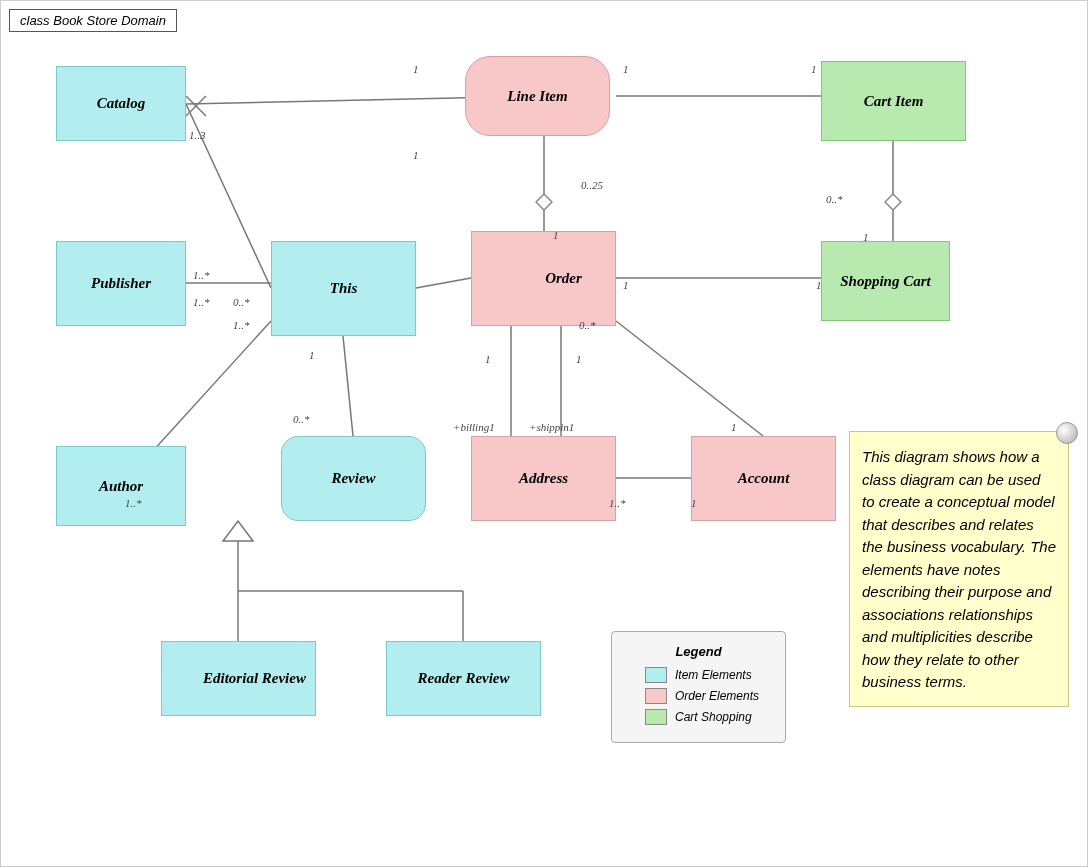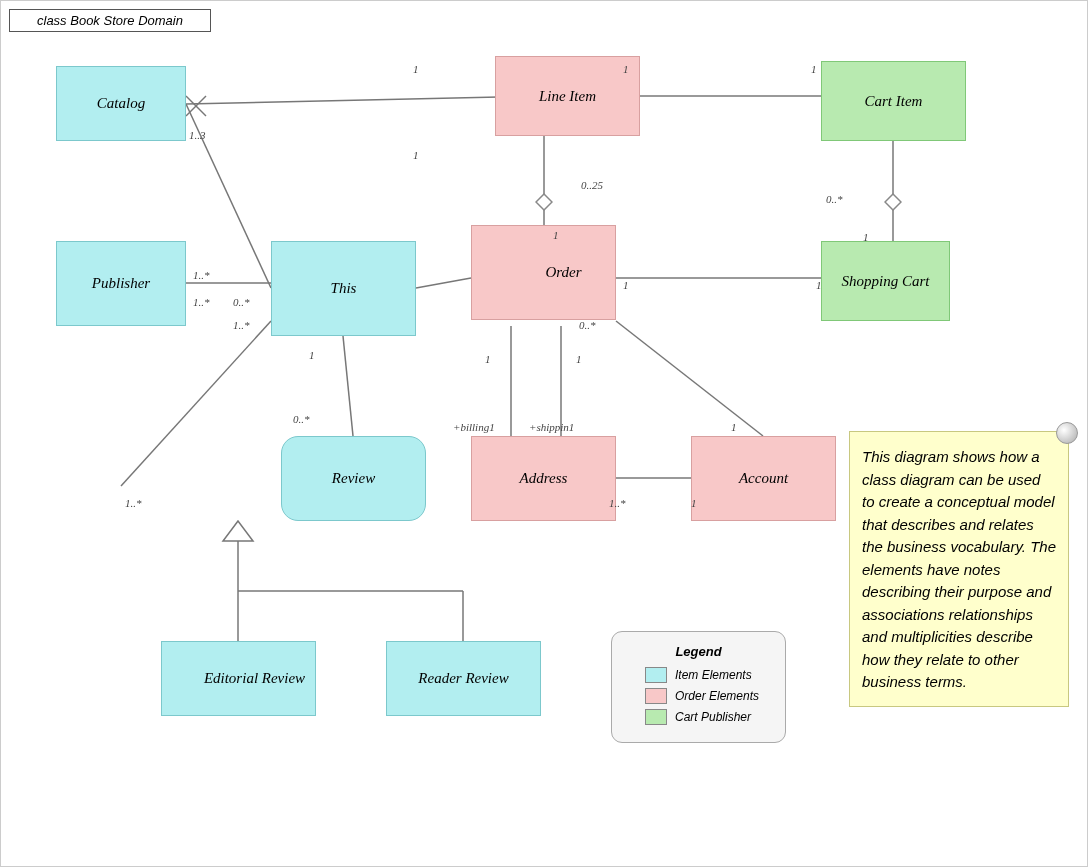--- a/index.html
+++ b/index.html
@@ -17,34 +17,34 @@
       background: white;
       position: relative;
       border: 1px solid #ccc;
     }
     .title-box {
       position: absolute;
       top: 8px;
       left: 8px;
       border: 1.5px solid #555;
       background: white;
-      padding: 3px 27px;
+      padding: 3px 10px;
       font-size: 13px;
       font-style: italic;
       font-family: 'Segoe UI', sans-serif;
     }
     .uml-box {
       position: absolute;
       border: 1.5px solid #888;
       display: flex;
       align-items: center;
       justify-content: center;
       font-style: italic;
       font-size: 15px;
-      font-weight: normal;
+      font-weight: bold;
       font-family: Georgia, serif;
     }
     .cyan { background: #b2eef0; border-color: #7cc8cc; }
     .pink { background: #f8c8c8; border-color: #d8a0a0; }
     .green { background: #b8eab0; border-color: #80c878; }
     svg.lines {
       position: absolute;
       top: 0; left: 0;
       width: 1088px;
       height: 867px;
@@ -54,21 +54,21 @@
       position: absolute;
       font-size: 11px;
       font-style: italic;
       color: #444;
       font-family: Georgia, serif;
     }
     .legend-box {
       position: absolute;
       border: 1.5px solid #aaa;
       background: #f5f5f5;
-      border-radius: 11px;
+      border-radius: 4px;
       padding: 12px 16px;
     }
     .legend-title {
       font-style: italic;
       font-weight: bold;
       font-size: 13px;
       margin-bottom: 8px;
       text-align: center;
     }
     .legend-item {
@@ -161,26 +161,27 @@
       </svg>
   </div>
 
   <div style="position:absolute; left:883px; top:192px; width:18px; height:18px;">
     <svg width="18" height="18">
         <polygon points="9,1 17,9 9,17 1,9" fill="white" stroke="#888" stroke-width="1.5"></polygon>
       </svg>
   </div>
 
   <div class="uml-box cyan" style="left:55px;top:65px;width:130px;height:75px;">Catalog</div>
-  <div class="uml-box pink" style="left:494px;top:55px;width:145px;height:80px;">Line Item</div>
+  <div class="uml-box pink" style="left:464px;top:55px;width:145px;height:80px;border-radius:25px;">Line Item</div>
   <div class="uml-box green" style="left:820px;top:60px;width:145px;height:80px;">Cart Item</div>
   <div class="uml-box cyan" style="left:55px;top:240px;width:130px;height:85px;">Publisher</div>
   <div class="uml-box cyan" style="left:270px;top:240px;width:145px;height:95px;">This</div>
-  <div class="uml-box pink" style="left:470px;top:224px;width:145px;height:95px;padding-left:40px;">Order</div>
+  <div class="uml-box pink" style="left:470px;top:230px;width:145px;height:95px;padding-left:40px;">Order</div>
   <div class="uml-box green" style="left:820px;top:240px;width:129px;height:80px;">Shopping Cart</div>
+  <div class="uml-box cyan" style="left:55px;top:445px;width:130px;height:80px;">Author</div>
   <div class="uml-box cyan" style="left:280px;top:435px;width:145px;height:85px;border-radius:17px;">Review</div>
   <div class="uml-box pink" style="left:470px;top:435px;width:145px;height:85px;">Address</div>
   <div class="uml-box pink" style="left:690px;top:435px;width:145px;height:85px;">Account</div>
   <div class="uml-box cyan" style="left:160px;top:640px;width:155px;height:75px;padding-left:32px;">Editorial Review</div>
   <div class="uml-box cyan" style="left:385px;top:640px;width:155px;height:75px;">Reader Review</div>
 
   <span class="multiplicity" style="left:188px;top:128px;">1..3</span>
   <span class="multiplicity" style="left:412px;top:62px;">1</span>
   <span class="multiplicity" style="left:622px;top:62px;">1</span>
   <span class="multiplicity" style="left:810px;top:62px;">1</span>
@@ -212,21 +213,21 @@
     <div class="legend-item">
       <div class="legend-color cyan"></div>
       <span>Item Elements</span>
     </div>
     <div class="legend-item">
       <div class="legend-color pink"></div>
       <span>Order Elements</span>
     </div>
     <div class="legend-item">
       <div class="legend-color green"></div>
-      <span>Cart Publisher</span>
+      <span>Cart Shopping</span>
     </div>
   </div>
 
   <div class="note-box" style="left:848px;top:430px;width:220px;">
     <div class="note-circle"></div>
     <span>This diagram shows how a class diagram can be used to create a conceptual model that describes and relates the business vocabulary. The elements have notes describing their purpose and associations relationships and multiplicities describe how they relate to other business terms.</span>
   </div>
 </div>
 
 </body></html>

